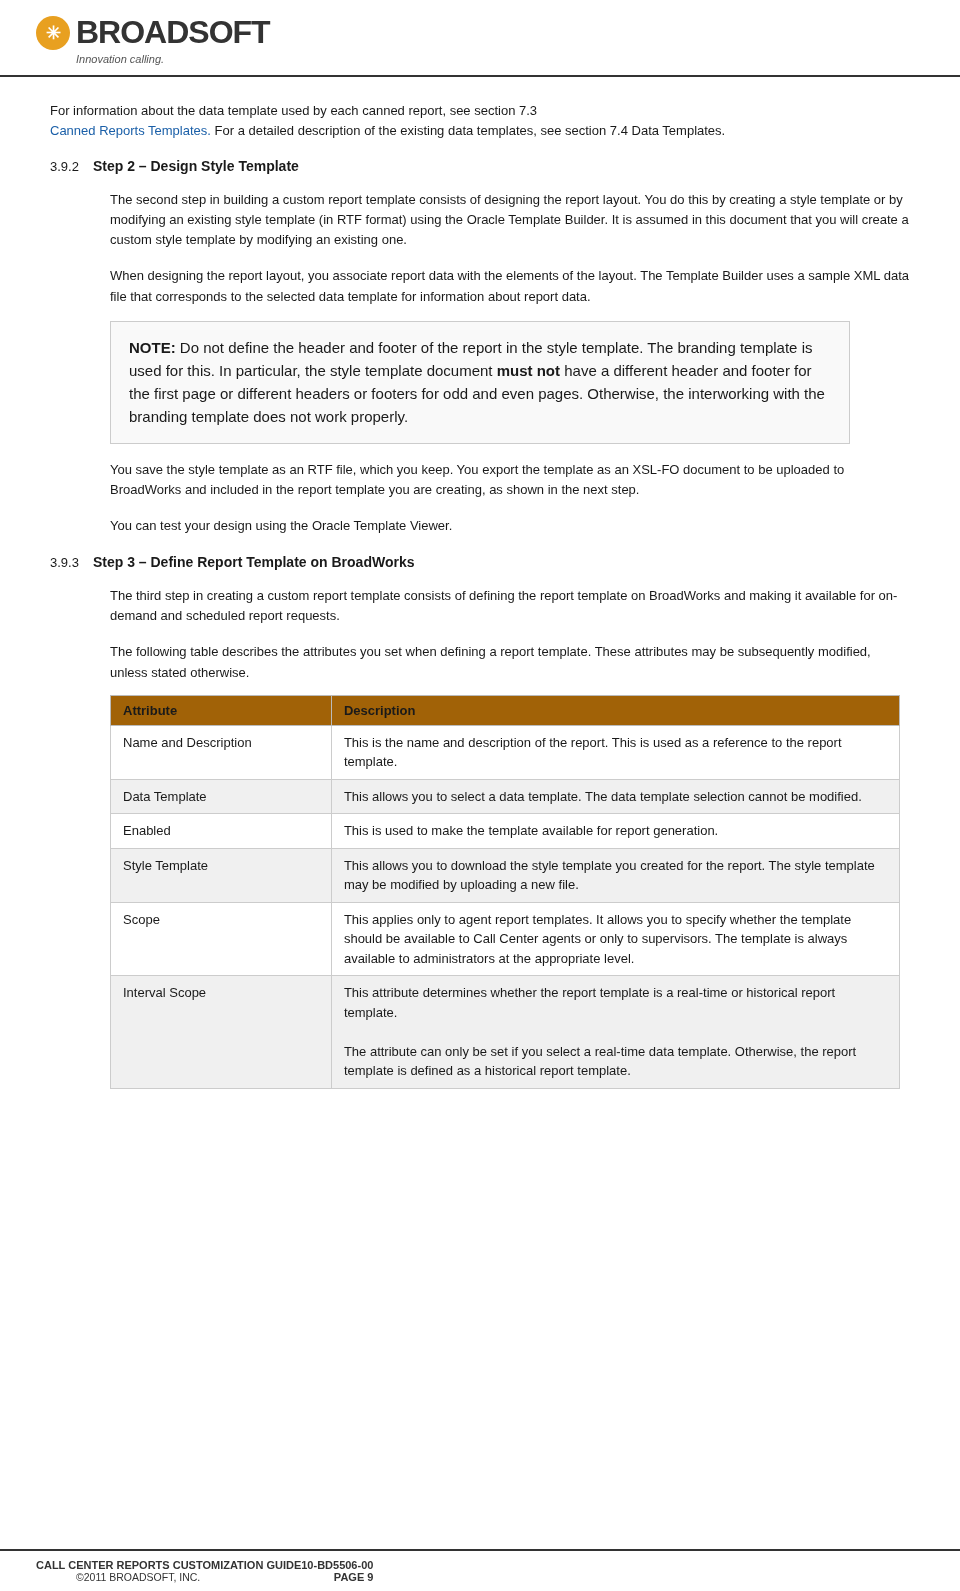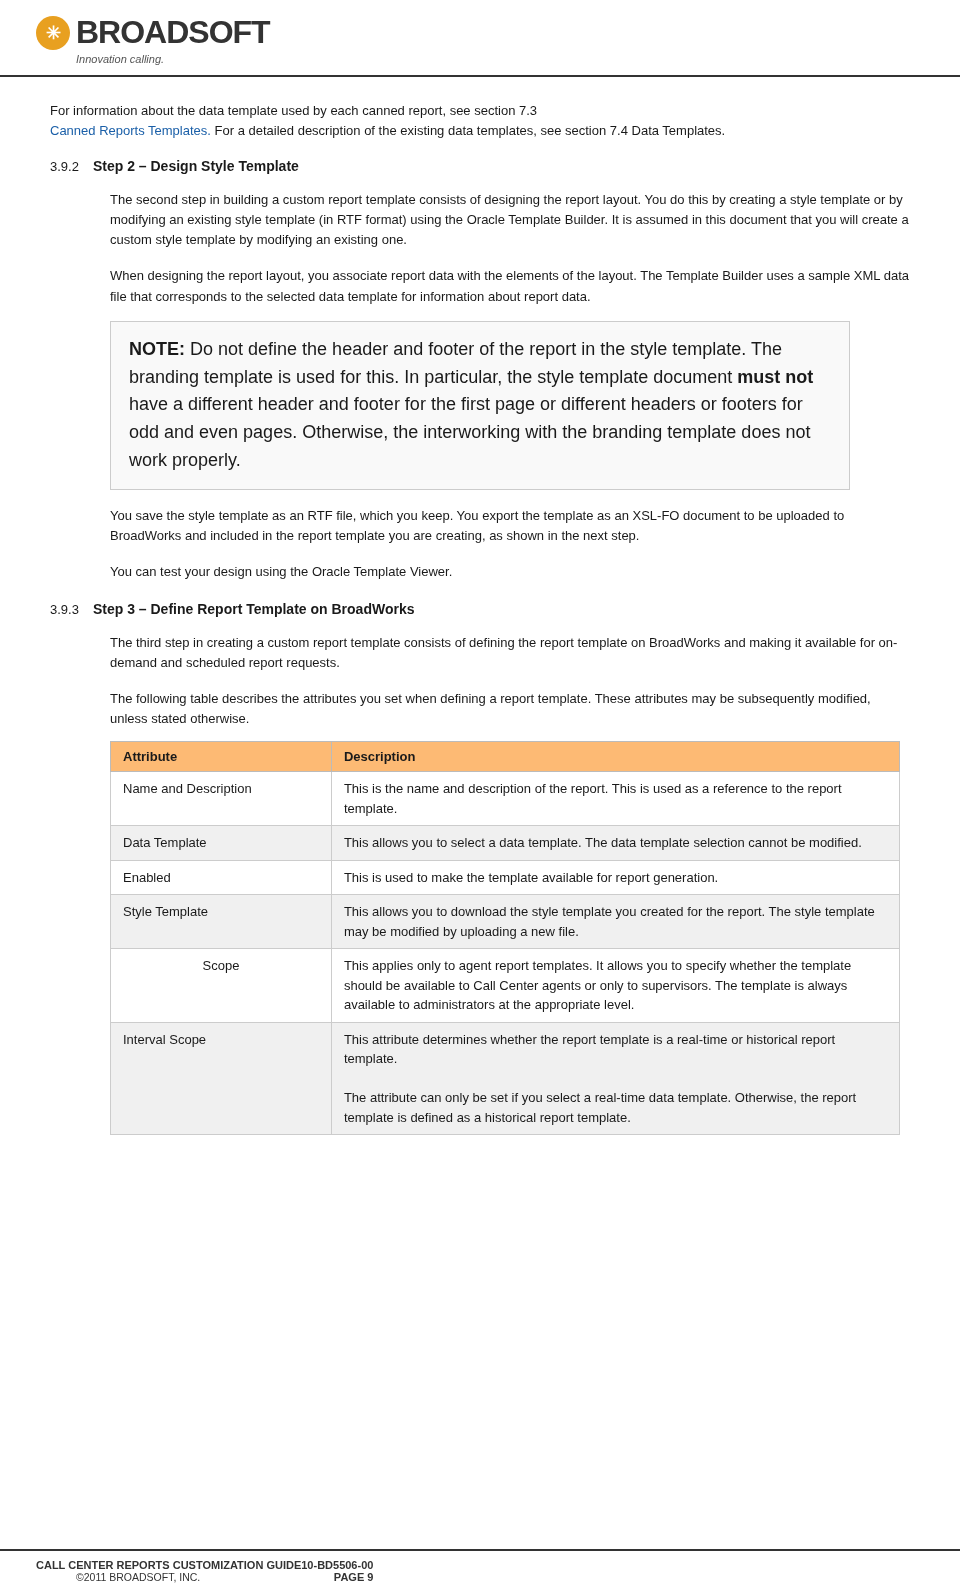--- a/index.html
+++ b/index.html
@@ -96,40 +96,40 @@
       padding-left: 60px;
       margin-top: 16px;
     }
 
     
     .note-box {
       border: 1px solid #ccc;
       background: #f9f9f9;
       padding: 14px 18px;
       margin: 14px 60px 14px 60px;
-      font-size: 18px;
+      font-size: 15px;
       line-height: 1.55;
     }
     .note-bold {
       font-weight: bold;
     }
 
     
     .table-wrapper {
       padding-left: 60px;
       padding-right: 10px;
       margin-top: 12px;
     }
     table.attr-table {
       width: 100%;
       border-collapse: collapse;
       font-size: 13px;
     }
     table.attr-table th {
-      background: #fdba74;
+      background: #a16207;
       font-weight: bold;
       padding: 7px 12px;
       text-align: left;
       border: 1px solid #bbb;
     }
     table.attr-table td {
       padding: 7px 12px;
       border: 1px solid #ccc;
       vertical-align: top;
       line-height: 1.5;
@@ -236,21 +236,21 @@
             </tr>
             <tr>
               <td style="width: 28%;">Enabled</td>
               <td><span>This is used to make the template available for report generation.</span></td>
             </tr>
             <tr>
               <td style="width: 28%;">Style Template</td>
               <td><span>This allows you to download the style template you created for the report. The style template may be modified by uploading a new file.</span></td>
             </tr>
             <tr>
-              <td style="width: 28%; text-align: center;">Scope</td>
+              <td style="width: 28%;">Scope</td>
               <td><span>This applies only to agent report templates. It allows you to specify whether the template should be available to Call Center agents or only to supervisors. The template is always available to administrators at the appropriate level.</span></td>
             </tr>
             <tr>
               <td style="width: 28%;">Interval Scope</td>
               <td><span>This attribute determines whether the report template is a real-time or historical report template.</span><br><br><span>The attribute can only be set if you select a real-time data template. Otherwise, the report template is defined as a historical report template.</span></td>
             </tr>
           </tbody>
       </table>
     </div>
   </div>

